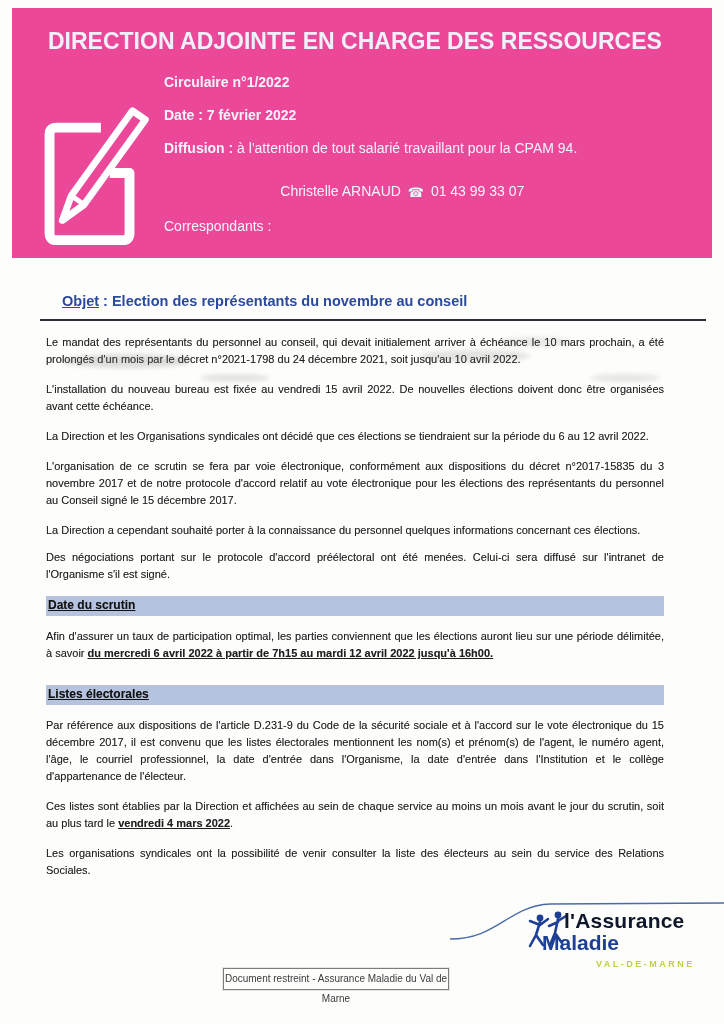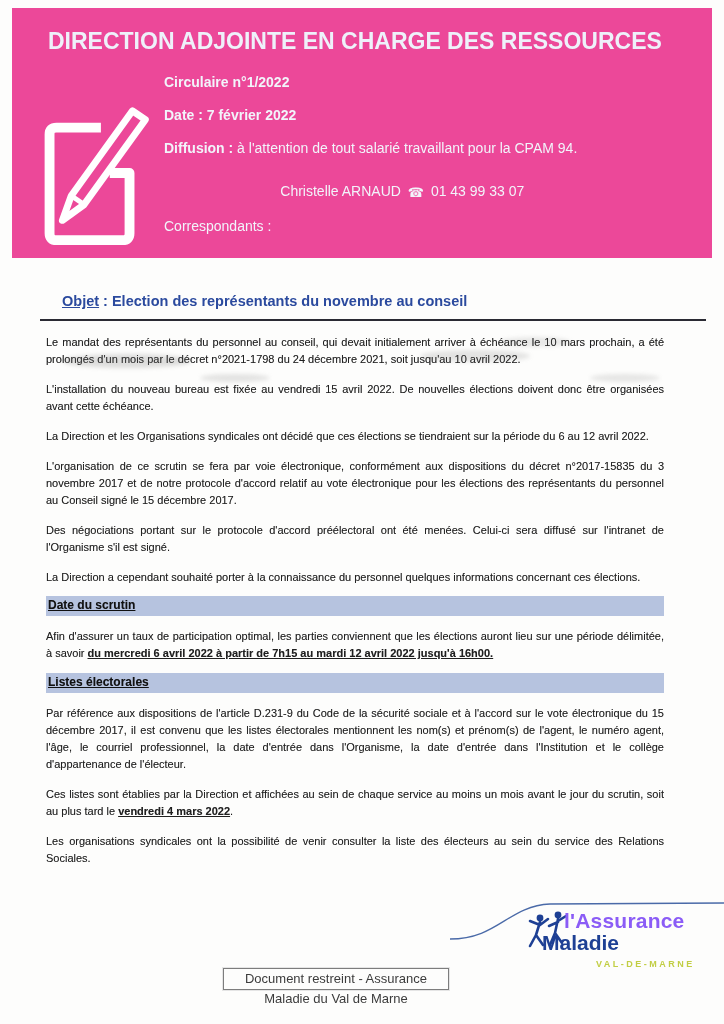--- a/index.html
+++ b/index.html
@@ -48,35 +48,35 @@
   }
   .bu{font-weight:bold;text-decoration:underline;}
   
   .smudge{position:absolute;border-radius:50%;filter:blur(2px);pointer-events:none;}
   
   .logo{position:absolute;left:450px;top:893px;width:274px;height:92px;}
   .logo-swoosh{position:absolute;left:0;top:0;}
   .logo-figures{position:absolute;left:76px;top:16px;}
   .logo-line1{
     position:absolute;left:114px;top:16px;
-    font-size:21px;font-weight:bold;color:#8b5cf6;letter-spacing:0.2px;
+    font-size:21px;font-weight:bold;color:#0f172a;letter-spacing:0.2px;
   }
   .logo-line2{
     position:absolute;left:92px;top:38px;
     font-size:21px;font-weight:bold;color:#1e4094;text-align:center;
   }
   .logo-region{
     position:absolute;left:146px;top:66px;
     font-size:9px;font-weight:bold;letter-spacing:2.5px;color:#c2ce44;
   }
   
   .restricted{
     position:absolute;left:223px;top:968px;width:224px;height:20px;
     border:1px solid #7d7d7d;box-shadow:0 0 0 1px rgba(160,160,160,0.25);
-    font-size:13px;color:#3c3c3c;text-align:center;line-height:20px;
+    font-size:10px;color:#3c3c3c;text-align:center;line-height:20px;
   }
 </style>
 </head>
 <body>
 
 <div class="page">
 
   <div class="header-box">
     <div class="header-title">DIRECTION ADJOINTE EN CHARGE DES RESSOURCES</div>
 
@@ -102,25 +102,25 @@
   </div>
 
   <div class="objet"><span class="objet-label">Objet</span><span> : </span><span>Election des représentants du novembre au conseil</span></div>
   <div class="rule"></div>
 
   <div class="content">
     <p>Le mandat des représentants du personnel au conseil, qui devait initialement arriver à échéance le 10 mars prochain, a été prolongés d'un mois par le décret n°2021-1798 du 24 décembre 2021, soit jusqu'au 10 avril 2022.</p>
     <p>L'installation du nouveau bureau est fixée au vendredi 15 avril 2022. De nouvelles élections doivent donc être organisées avant cette échéance.</p>
     <p>La Direction et les Organisations syndicales ont décidé que ces élections se tiendraient sur la période du 6 au 12 avril 2022.</p>
     <p>L'organisation de ce scrutin se fera par voie électronique, conformément aux dispositions du décret n°2017-15835 du 3 novembre 2017 et de notre protocole d'accord relatif au vote électronique pour les élections des représentants du personnel au Conseil signé le 15 décembre 2017.</p>
+    <p style="margin-bottom:10px">La Direction a cependant souhaité porter à la connaissance du personnel quelques informations concernant ces élections.</p>
     <p>Des négociations portant sur le protocole d'accord préélectoral ont été menées. Celui-ci sera diffusé sur l'intranet de l'Organisme s'il est signé.</p>
-    <p style="margin-bottom:10px">La Direction a cependant souhaité porter à la connaissance du personnel quelques informations concernant ces élections.</p>
 
     <div class="section-bar"><span class="sb-text">Date du scrutin</span></div>
-    <p style="margin-bottom:11px"><span>Afin d'assurer un taux de participation optimal, les parties conviennent que les élections auront lieu sur une période délimitée, à savoir </span><span class="bu">du mercredi 6 avril 2022 à partir de 7h15 au mardi 12 avril 2022 jusqu'à 16h00.</span></p>
+    <p style="margin-bottom:23px"><span>Afin d'assurer un taux de participation optimal, les parties conviennent que les élections auront lieu sur une période délimitée, à savoir </span><span class="bu">du mercredi 6 avril 2022 à partir de 7h15 au mardi 12 avril 2022 jusqu'à 16h00.</span></p>
 
     <div class="section-bar"><span class="sb-text">Listes électorales</span></div>
     <p>Par référence aux dispositions de l'article D.231-9 du Code de la sécurité sociale et à l'accord sur le vote électronique du 15 décembre 2017, il est convenu que les listes électorales mentionnent les nom(s) et prénom(s) de l'agent, le numéro agent, l'âge, le courriel professionnel, la date d'entrée dans l'Organisme, la date d'entrée dans l'Institution et le collège d'appartenance de l'électeur.</p>
     <p><span>Ces listes sont établies par la Direction et affichées au sein de chaque service au moins un mois avant le jour du scrutin, soit au plus tard le </span><span class="bu">vendredi 4 mars 2022</span><span>.</span></p>
     <p>Les organisations syndicales ont la possibilité de venir consulter la liste des électeurs au sein du service des Relations Sociales.</p>
   </div>
 
   <div class="smudge" style="left:62px;top:354px;width:130px;height:14px;background:rgba(110,110,110,0.22);"></div>
   <div class="smudge" style="left:420px;top:350px;width:110px;height:12px;background:rgba(110,110,110,0.18);"></div>
   <div class="smudge" style="left:500px;top:337px;width:70px;height:10px;background:rgba(110,110,110,0.15);"></div>

